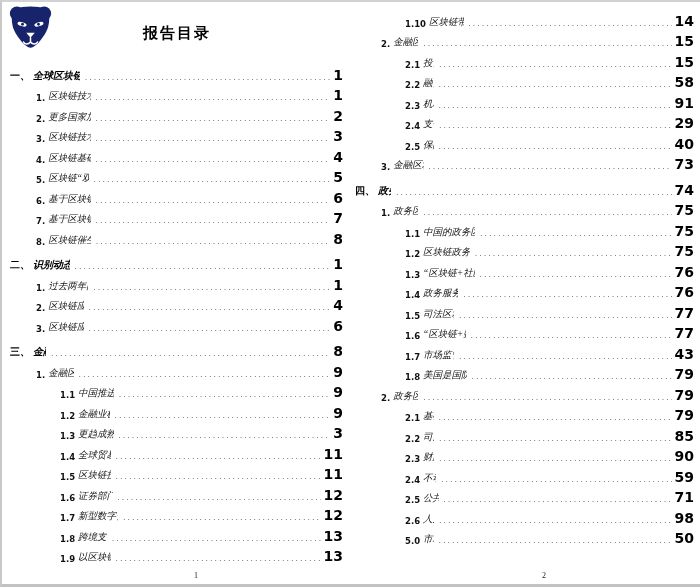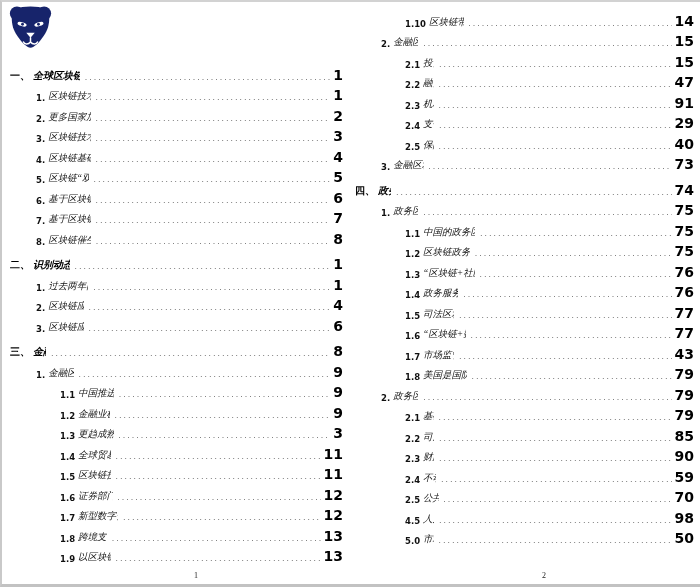--- a/index.html
+++ b/index.html
@@ -61,20 +61,21 @@
     <circle cx="38.5" cy="9" r="7.5" fill="#17246b"></circle>
     <path d="M4,13 C4,4.5 11,1.5 24,1.5 C37,1.5 44,4.5 44,13 C44,21 42.5,26.5 38,33 C33.5,39.5 28,45.5 24,45.5 C20,45.5 14.5,39.5 10,33 C5.5,26.5 4,21 4,13 Z" fill="#17246b"></path>
     <ellipse cx="15" cy="20.5" rx="5" ry="2.1" transform="rotate(16 15 20.5)" fill="#ffffff"></ellipse>
     <ellipse cx="33" cy="20.5" rx="5" ry="2.1" transform="rotate(-16 33 20.5)" fill="#ffffff"></ellipse>
     <circle cx="15.5" cy="20.5" r="1.5" fill="#17246b"></circle>
     <circle cx="32.5" cy="20.5" r="1.5" fill="#17246b"></circle>
     <path d="M19.5 29.5 L28.5 29.5 L24 35 Z" fill="#ffffff"></path>
     <path d="M24 35 L24 39.5 M24 39.5 C21.5 42.5 17.5 42 16.5 39.5 M24 39.5 C26.5 42.5 30.5 42 31.5 39.5" stroke="#ffffff" stroke-width="1.6" fill="none" stroke-linecap="round"></path>
   </svg>
 
+  <div class="doc-title">报告目录</div>
 
   <div id="toc-left" class="toc toc-left">
   <div class="toc-row lv-sec">
     <span class="num">一、</span>
     <span class="txt">全球区块链应用市场的 8 个重要变化</span>
     <span class="dots"></span>
     <span class="pg">1</span>
   </div>
 
   <div class="toc-row lv-l1">
@@ -257,21 +258,21 @@
     <span class="num">2.1</span>
     <span class="txt">投资/交易</span>
     <span class="dots"></span>
     <span class="pg">15</span>
   </div>
 
   <div class="toc-row lv-l2">
     <span class="num">2.2</span>
     <span class="txt">融资服务</span>
     <span class="dots"></span>
-    <span class="pg">47</span>
+    <span class="pg">58</span>
   </div>
 
   <div class="toc-row lv-l2">
     <span class="num">2.3</span>
     <span class="txt">机构管理</span>
     <span class="dots"></span>
     <span class="pg">91</span>
   </div>
 
   <div class="toc-row lv-l2">
@@ -397,25 +398,25 @@
     <span class="num">2.4</span>
     <span class="txt">不动产管理</span>
     <span class="dots"></span>
     <span class="pg">59</span>
   </div>
 
   <div class="toc-row lv-l2">
     <span class="num">2.5</span>
     <span class="txt">公共资源交易</span>
     <span class="dots"></span>
-    <span class="pg">70</span>
-  </div>
-
-  <div class="toc-row lv-l2">
-    <span class="num">4.5</span>
+    <span class="pg">71</span>
+  </div>
+
+  <div class="toc-row lv-l2">
+    <span class="num">2.6</span>
     <span class="txt">人力/社保</span>
     <span class="dots"></span>
     <span class="pg">98</span>
   </div>
 
   <div class="toc-row lv-l2">
     <span class="num">5.0</span>
     <span class="txt">市场监管</span>
     <span class="dots"></span>
     <span class="pg">50</span>

